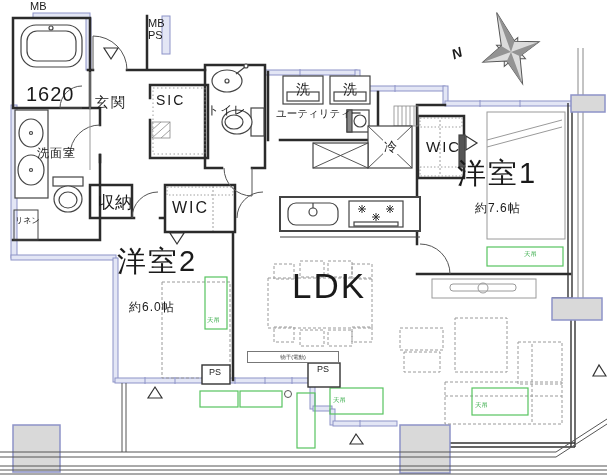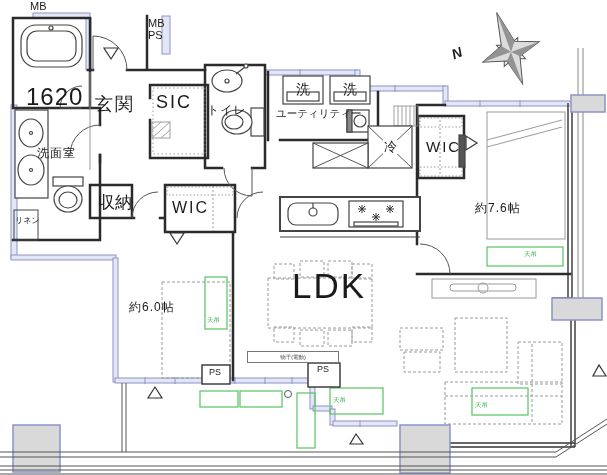--- a/index.html
+++ b/index.html
@@ -4,21 +4,21 @@
 <style>
   html,body{margin:0;padding:0;background:#fff;}
   #plan{position:relative;width:607px;height:475px;background:#fff;overflow:hidden;
         font-family:"Liberation Sans","DejaVu Sans",sans-serif;color:#1a1a1a;}
   #plan svg{position:absolute;left:0;top:0;}
   .lbl{position:absolute;white-space:nowrap;line-height:1.05;color:#1a1a1a;}
   .room-big{font-size:29px;letter-spacing:2px;}
   .room-size{font-size:12px;letter-spacing:1px;}
   .ldk-big{font-size:35px;letter-spacing:2px;text-align:right;}
   .ldk-size{font-size:19px;letter-spacing:1px;}
-  .mid{font-size:18px;letter-spacing:2px;}
+  .mid{font-size:14px;letter-spacing:2px;}
   .small{font-size:12px;letter-spacing:1px;}
   .tiny{font-size:11px;}
   .micro{font-size:9px;}
   .green-t{font-size:6.5px;color:#3cae4d;letter-spacing:0;}
   .fridge-lbl{font-size:13px;background:#fff;padding:0 1px;}
   .washer-lbl{font-size:14px;}
   .laundry{position:absolute;left:247px;top:351px;width:90px;height:10px;
            border:1px solid #777;font-size:5.5px;color:#444;display:flex;
            align-items:center;justify-content:center;letter-spacing:0;}
   .north{font-size:14px;font-weight:bold;font-style:italic;transform:rotate(-22deg);}
@@ -287,33 +287,35 @@
     <polygon points="0,-42 7,-9 30,0 7,7 0,34 -7,7 -30,0 -7,-9" fill="#dcdcdc"></polygon>
     <path d="M0,-42 L0,0 L7,-9 Z M30,0 L0,0 L7,7 Z M0,34 L0,0 L-7,7 Z M-30,0 L0,0 L-7,-9 Z" fill="#939393" stroke="none"></path>
   </g>
 </svg>
 
 <div class="lbl tiny" style="left:30px;top:1px">MB</div>
 <div class="lbl tiny" style="left:148px;top:18px">
   <span>MB</span><br>
   <span>PS</span>
 </div>
-<div class="lbl" style="left:26px;top:84px;font-size:24px;letter-spacing:1px">1620</div>
+<div class="lbl" style="left:26px;top:84px;font-size:20px;letter-spacing:1px">1620</div>
 <div class="lbl mid" style="left:95px;top:95px">玄関</div>
 <div class="lbl mid" style="left:156px;top:93px">SIC</div>
 <div class="lbl small" style="left:207px;top:104px">トイレ</div>
 <div class="lbl washer-lbl" style="left:296px;top:82px">洗</div>
 <div class="lbl washer-lbl" style="left:343px;top:82px">洗</div>
 <div class="lbl" style="left:276px;top:108px;font-size:10.5px">ユーティリティー</div>
 <div class="lbl small" style="left:37px;top:147px">洗面室</div>
 <div class="lbl" style="left:15px;top:217px;font-size:8px">リネン</div>
 <div class="lbl" style="left:98px;top:194px;font-size:17px">収納</div>
 <div class="lbl" style="left:172px;top:200px;font-size:16px;letter-spacing:2px">WIC</div>
 <div class="lbl" style="left:426px;top:139px;font-size:15px;letter-spacing:2px">WIC</div>
+<div class="lbl room-big" style="left:457px;top:158px">洋室1</div>
 <div class="lbl room-size" style="left:475px;top:202px">約7.6帖</div>
+<div class="lbl room-big" style="left:117px;top:246px">洋室2</div>
 <div class="lbl room-size" style="left:129px;top:301px">約6.0帖</div>
 <div class="lbl ldk-big" style="left:292px;top:268px">LDK</div>
 <div class="lbl fridge-lbl" style="left:383px;top:140px">冷</div>
 <div class="lbl micro" style="left:209px;top:368px">PS</div>
 <div class="lbl micro" style="left:317px;top:365px">PS</div>
 <div class="lbl green-t" style="left:524px;top:251px">天吊</div>
 <div class="lbl green-t" style="left:207px;top:317px">天吊</div>
 <div class="lbl green-t" style="left:475px;top:402px">天吊</div>
 <div class="lbl green-t" style="left:333px;top:397px">天吊</div>
 <div class="laundry">物干(電動)</div>

